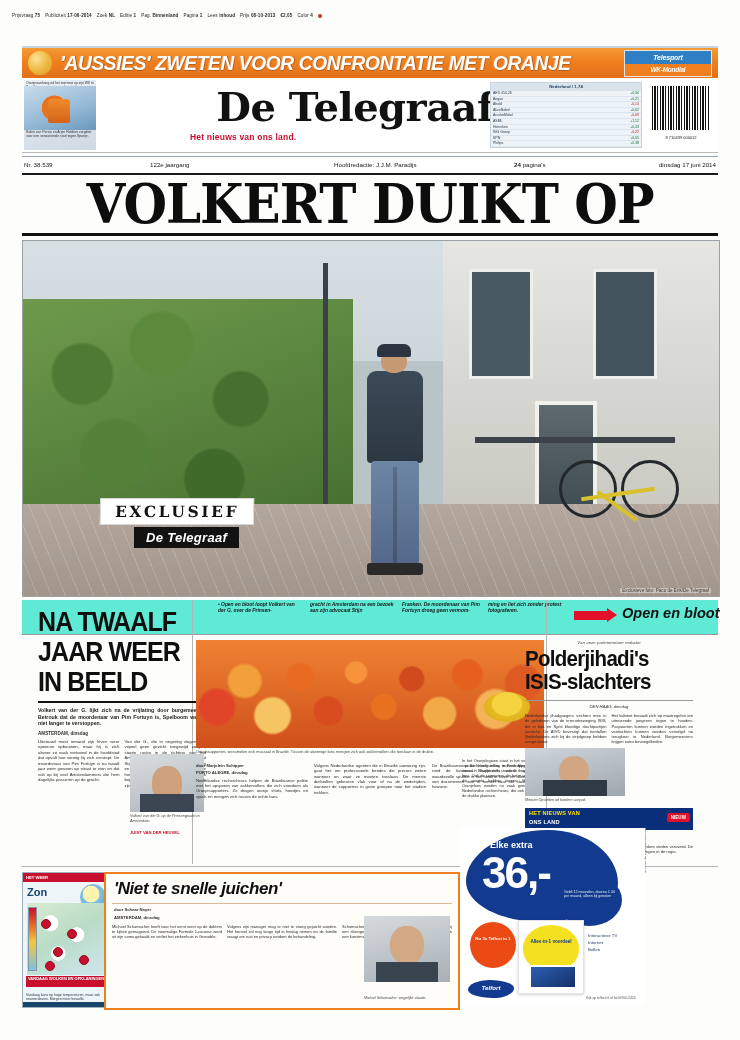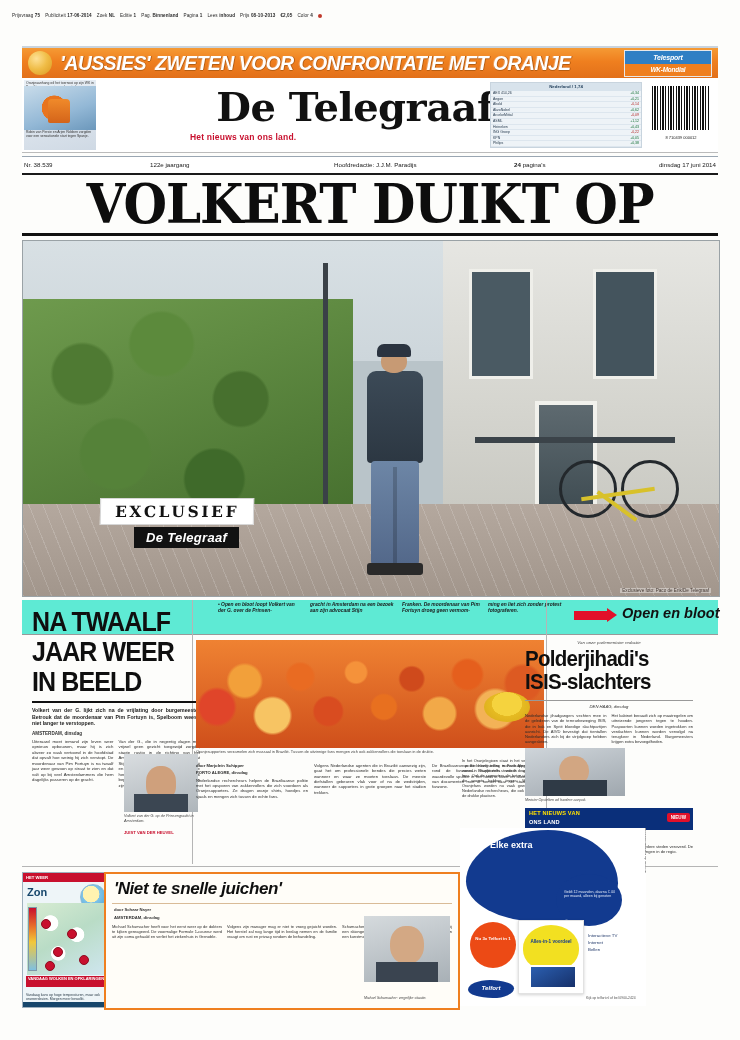--- a/index.html
+++ b/index.html
@@ -144,21 +144,21 @@
     color:#1a1a1a;font-weight:bold;font-style:italic;}
   .tsc1{left:196px;} .tsc2{left:288px;} .tsc3{left:380px;} .tsc4{left:466px;}
   .openbloot{position:absolute;left:552px;top:4px;width:168px;height:24px;}
   .openbloot .arrow{position:absolute;left:0;top:7px;width:34px;height:9px;background:#e2102a;}
   .openbloot .arrow:after{content:"";position:absolute;right:-9px;top:-3px;border-left:10px solid #e2102a;
     border-top:7.5px solid transparent;border-bottom:7.5px solid transparent;}
   .openbloot .obt{position:absolute;left:48px;top:1px;font-size:14.5px;font-weight:bold;
     font-style:italic;color:#111;white-space:nowrap;}
 
   
-  .leftcol{position:absolute;left:32px;top:606px;width:168px;}
+  .leftcol{position:absolute;left:38px;top:606px;width:168px;}
   .lc-head{font-family:"Liberation Sans",sans-serif;font-weight:bold;font-size:25px;
     line-height:27px;color:#0f0f0f;letter-spacing:-.9px;transform:scaleY(1.12);
     transform-origin:left top;}
   .lc-rule{margin-top:14px;height:2px;background:#111;}
   .lc-lead{margin-top:4px;font-size:5.2px;line-height:6.6px;color:#1b1b1b;
     font-weight:bold;text-align:justify;}
   .lc-byline{margin-top:4px;font-size:4.6px;font-weight:bold;color:#333;}
   .lc-cols{margin-top:3px;display:flex;gap:5px;}
   .lc-cols .c{flex:1;font-size:4.3px;line-height:5.5px;color:#2a2a2a;text-align:justify;}
   .lc-portrait{position:absolute;left:92px;top:148px;width:74px;height:58px;
@@ -501,20 +501,21 @@
         <div class="f"></div>
         <div class="b"></div>
       </div>
     <div class="bmid-pcap">Michael Schumacher: vergelijke situatie.</div>
   </div>
 
   <div class="ad">
     <div class="ad-blob"></div>
     <div class="ad-blob2"></div>
     <div class="ad-elke">Elke extra</div>
+    <div class="ad-price">36,-</div>
     <div class="ad-terms">Geldt 12 maanden, daarna € 44 per maand, alleen bij genoten</div>
     <div class="ad-circle">Nu 3x Telfort in 1</div>
     <div class="ad-box">
       <div class="yel"></div>
       <div class="yt">Alles-in-1 voordeel</div>
       <div class="tv"></div>
     </div>
     <div class="ad-feat">
       <div>Interactieve TV</div>
       <div>Internet</div>

